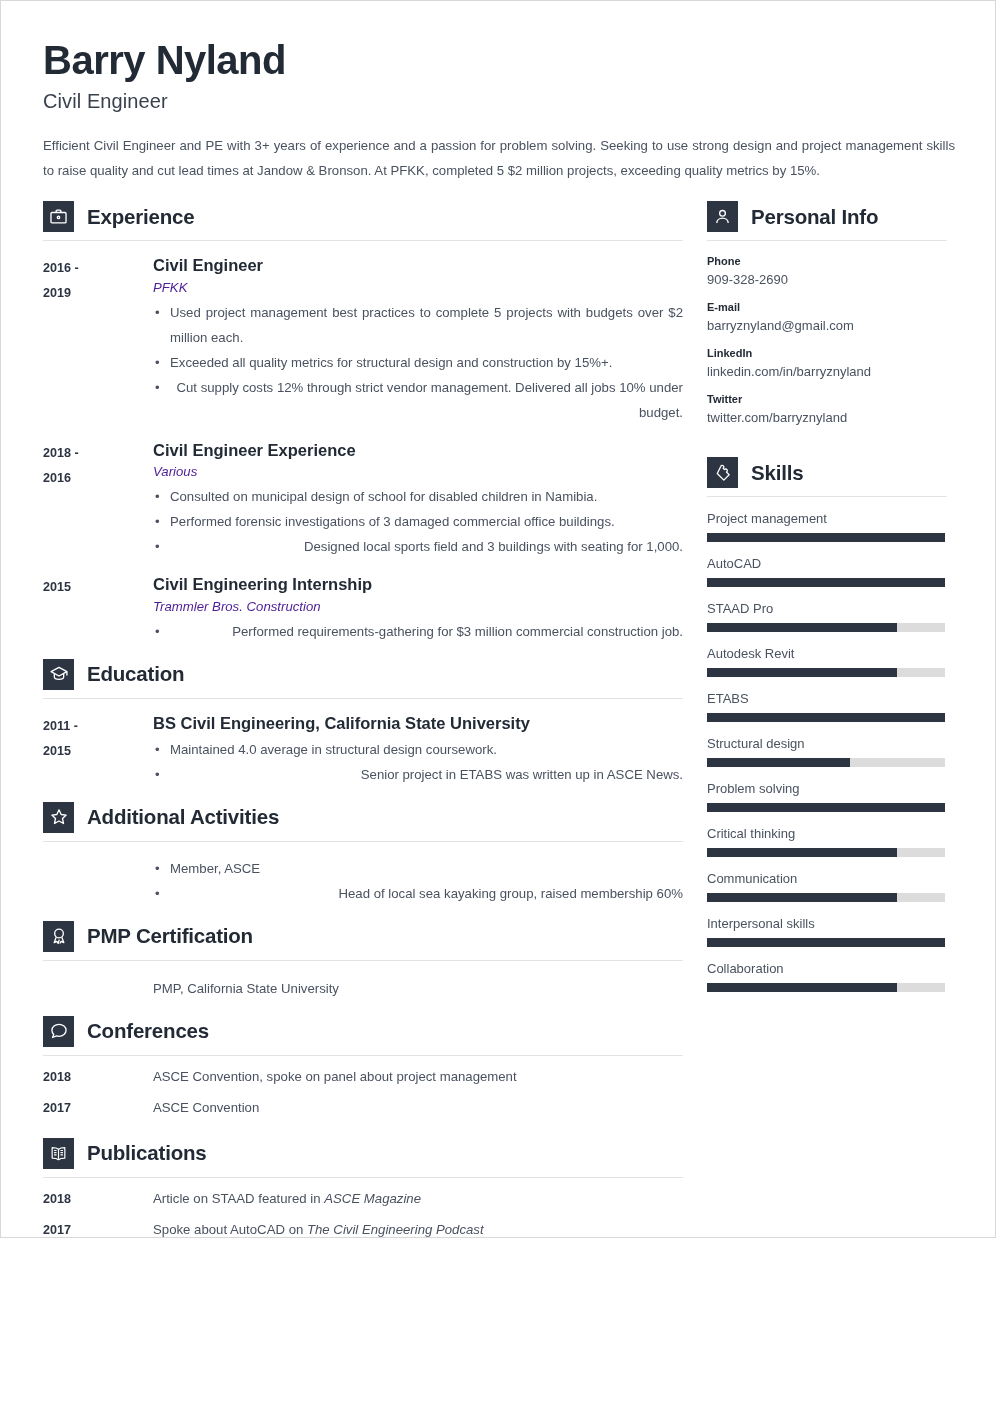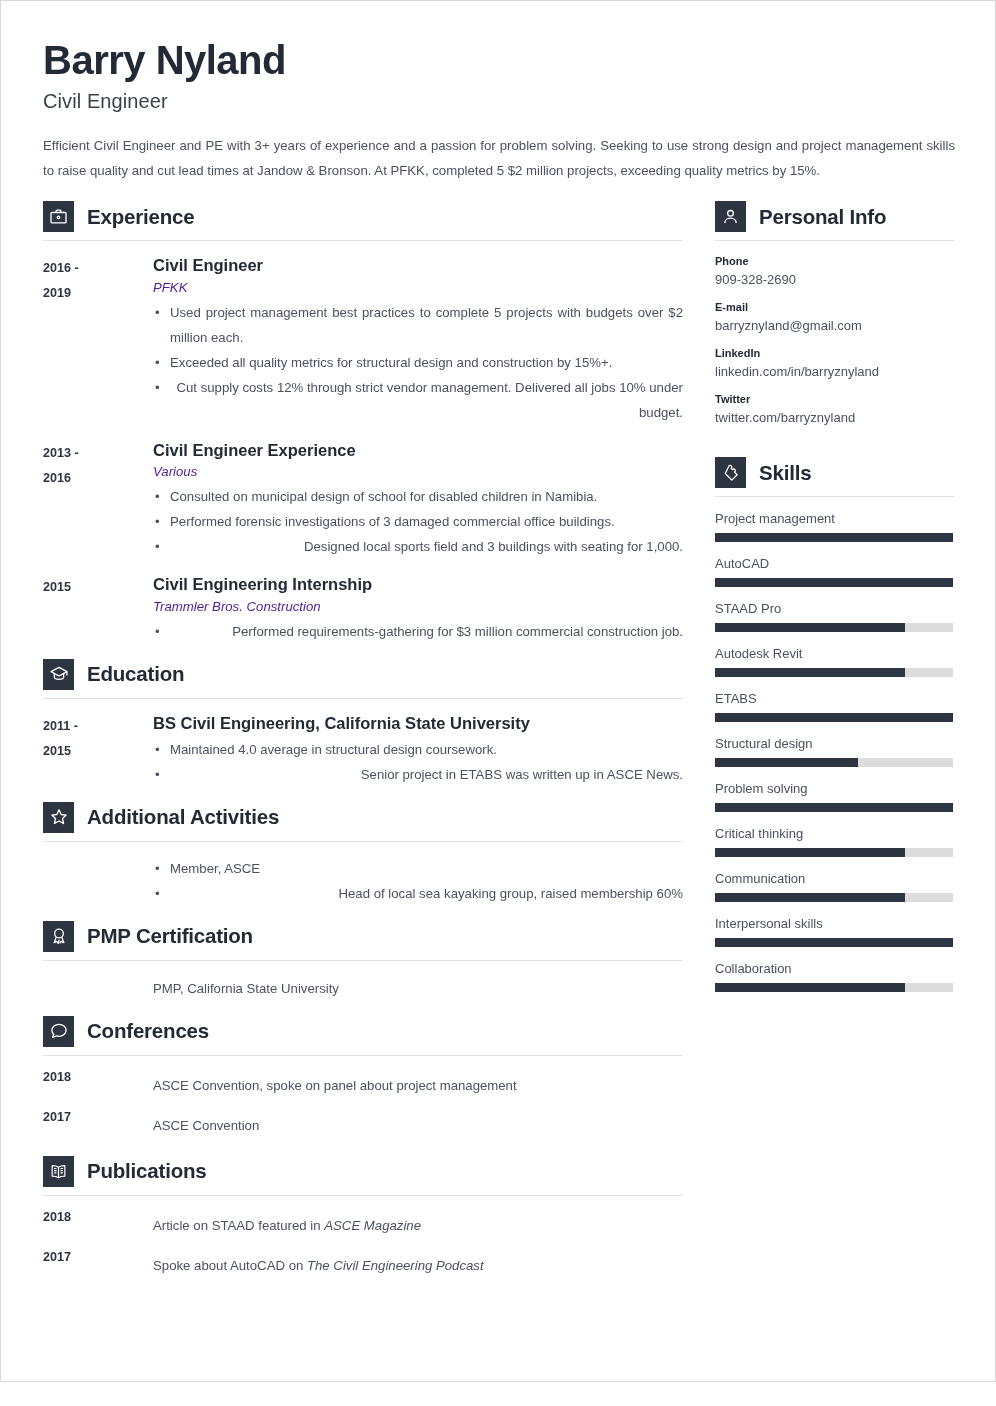--- a/index.html
+++ b/index.html
@@ -9,21 +9,21 @@
   }
   body {
     font-family: "Liberation Sans", sans-serif;
     color: #2d3543;
     width: 996px;
     height: 1406px;
     overflow: hidden;
   }
   .page {
     width: 996px;
-    height: 1382px;
+    height: 1238px;
     background: #fff;
     border: 1px solid #d8d8d8;
     padding: 38px 42px 0 42px;
     position: relative;
   }
 
   
   .name {
     font-size: 40px;
     font-weight: bold;
@@ -45,21 +45,21 @@
     color: #4a5260;
     margin: 0 0 18px 0;
     text-align: justify;
     width: 912px;
   }
 
   
   .body-cols {
     display: flex;
     align-items: flex-start;
-    gap: 32px;
+    gap: 24px;
   }
   .col-main { width: 640px; flex: 0 0 640px; }
   .col-side { width: 240px; flex: 0 0 240px; }
 
   
   .section { margin-bottom: 2px; }
   .sec-head {
     display: flex;
     align-items: center;
     gap: 13px;
@@ -153,21 +153,20 @@
     flex: 0 0 110px;
     font-size: 12.6px;
     font-weight: bold;
     color: #2d3543;
     line-height: 22px;
   }
   .row-text {
     font-size: 13.2px;
     line-height: 22px;
     color: #4a5260;
-    margin-top: 9px;
   }
   .row-text i { font-style: italic; }
 
   
   .info-block { margin-bottom: 12px; }
   .info-label {
     font-size: 11px;
     font-weight: bold;
     color: #222a35;
     margin-bottom: 3px;
@@ -234,21 +233,21 @@
             <ul class="bullets">
               <li>Used project management best practices to complete 5 projects with budgets over $2 million each.</li>
               <li>Exceeded all quality metrics for structural design and construction by 15%+.</li>
               <li>Cut supply costs 12% through strict vendor management. Delivered all jobs 10% under budget.</li>
             </ul>
           </div>
         </div>
 
         <div class="entry">
           <div class="entry-dates">
-            <span>2013 -</span>
+            <span>2018 -</span>
             <span>2016</span>
           </div>
           <div class="entry-body">
             <div class="entry-role">Civil Engineer Experience</div>
             <div class="entry-org">Various</div>
             <ul class="bullets">
               <li>Consulted on municipal design of school for disabled children in Namibia.</li>
               <li>Performed forensic investigations of 3 damaged commercial office buildings.</li>
               <li>Designed local sports field and 3 buildings with seating for 1,000.</li>
             </ul>

